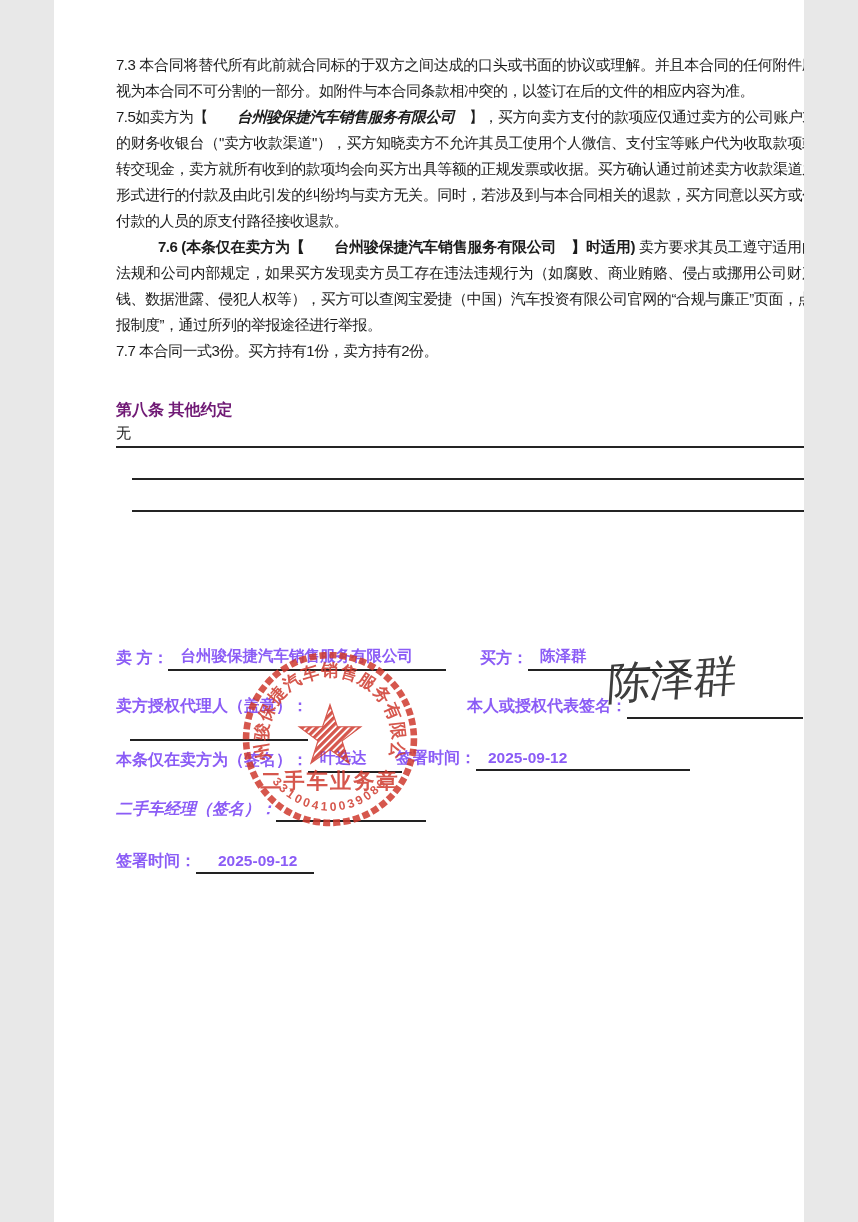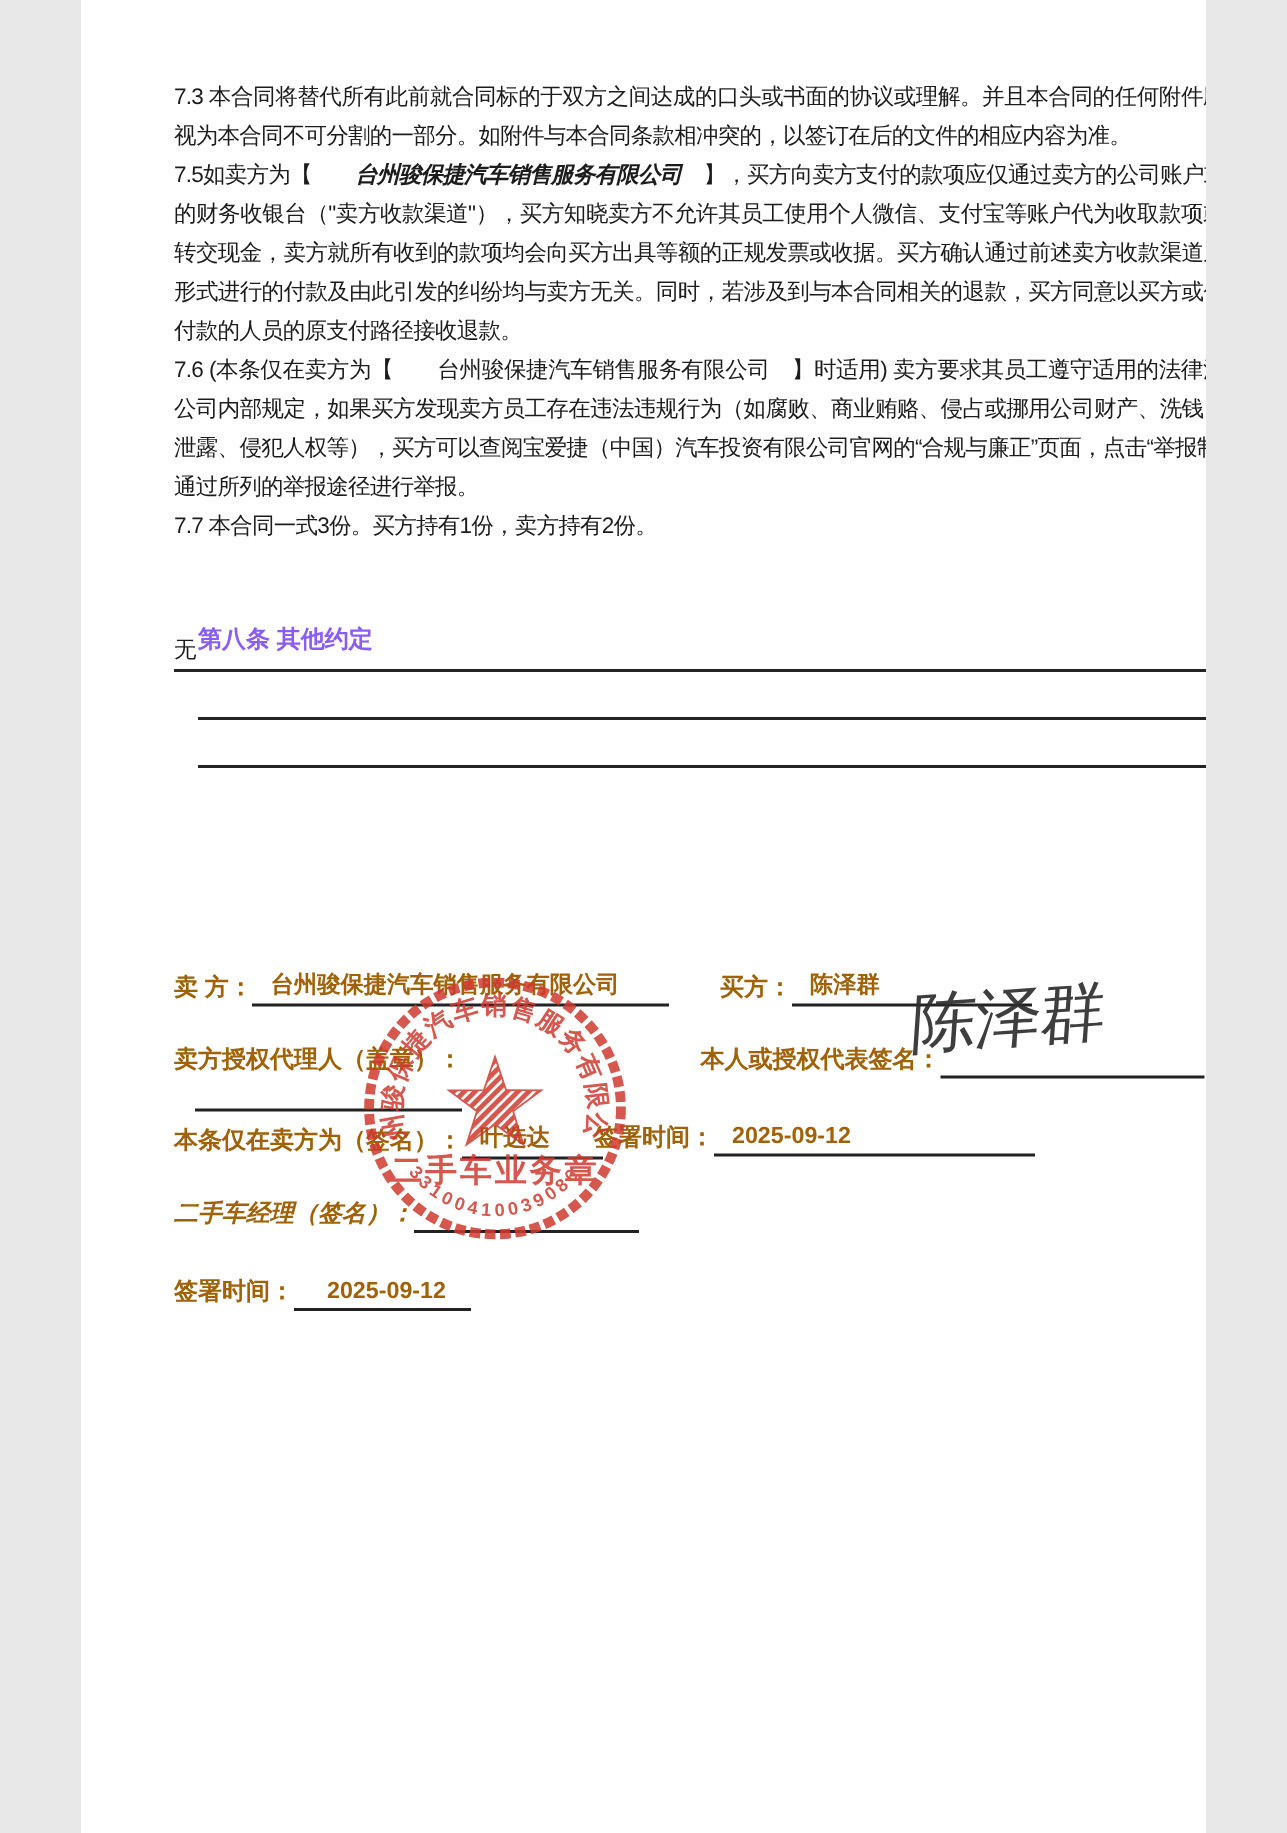--- a/index.html
+++ b/index.html
@@ -17,40 +17,40 @@
     position:absolute;left:62px;top:52px;width:730px;
   }
   .para{
     margin:0;
     font-size:15px;line-height:26px;
     letter-spacing:-0.5px;
     text-align:justify;
     color:#1c1c1c;
   }
   .seg-n{font-weight:normal;}
-  .seg-b{font-weight:normal;}
+  .seg-b{font-weight:bold;margin-left:42px;}
   .seg-bi{font-weight:bold;font-style:italic;}
   
   .sec8-heading{
-    position:absolute;left:62px;top:400px;margin:16px;
-    font-size:16px;font-weight:bold;color:#8b5cf6;
+    position:absolute;left:62px;top:400px;margin:0;
+    font-size:16px;font-weight:bold;color:#701a75;
   }
   .fill-line{
     position:absolute;height:22px;
     border-bottom:2px solid #242424;
     font-size:15px;color:#1c1c1c;
   }
   .fill-line.l1{left:62px;top:424px;width:713px;}
   .fill-line.l2{left:78px;top:456px;width:697px;}
   .fill-line.l3{left:78px;top:488px;width:697px;}
   
   .sig-row{
     position:absolute;
     display:flex;align-items:flex-end;
-    font-size:16px;font-weight:bold;color:#a16207;
+    font-size:16px;font-weight:bold;color:#8b5cf6;
     white-space:nowrap;
   }
   .sig-label{padding-bottom:2px;}
   .sig-value{
     display:inline-block;
     border-bottom:2px solid #222222;
     font-size:15.5px;font-weight:bold;
     padding:0 4px 2px 12px;
     min-height:18px;
     white-space:nowrap;

